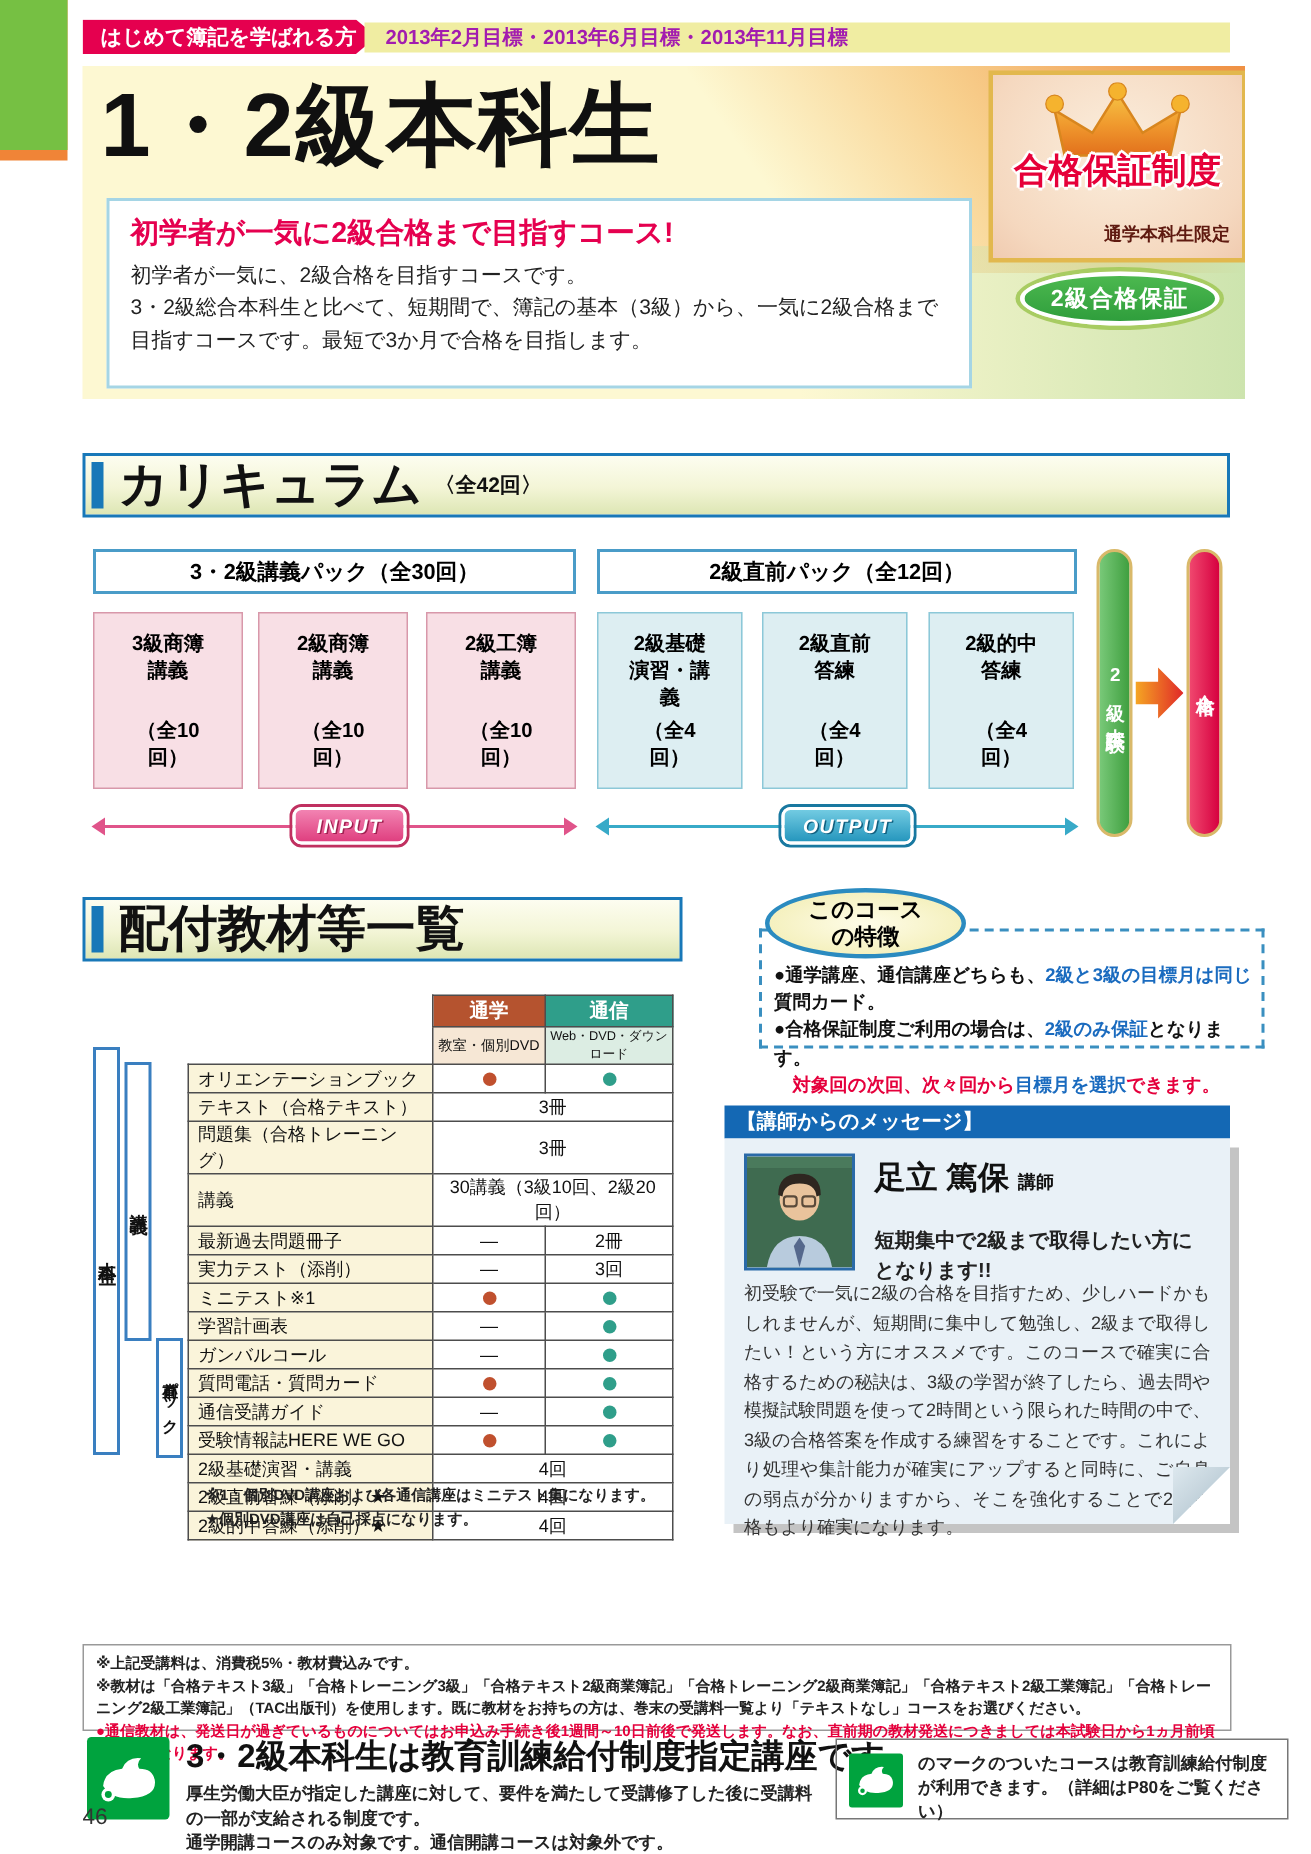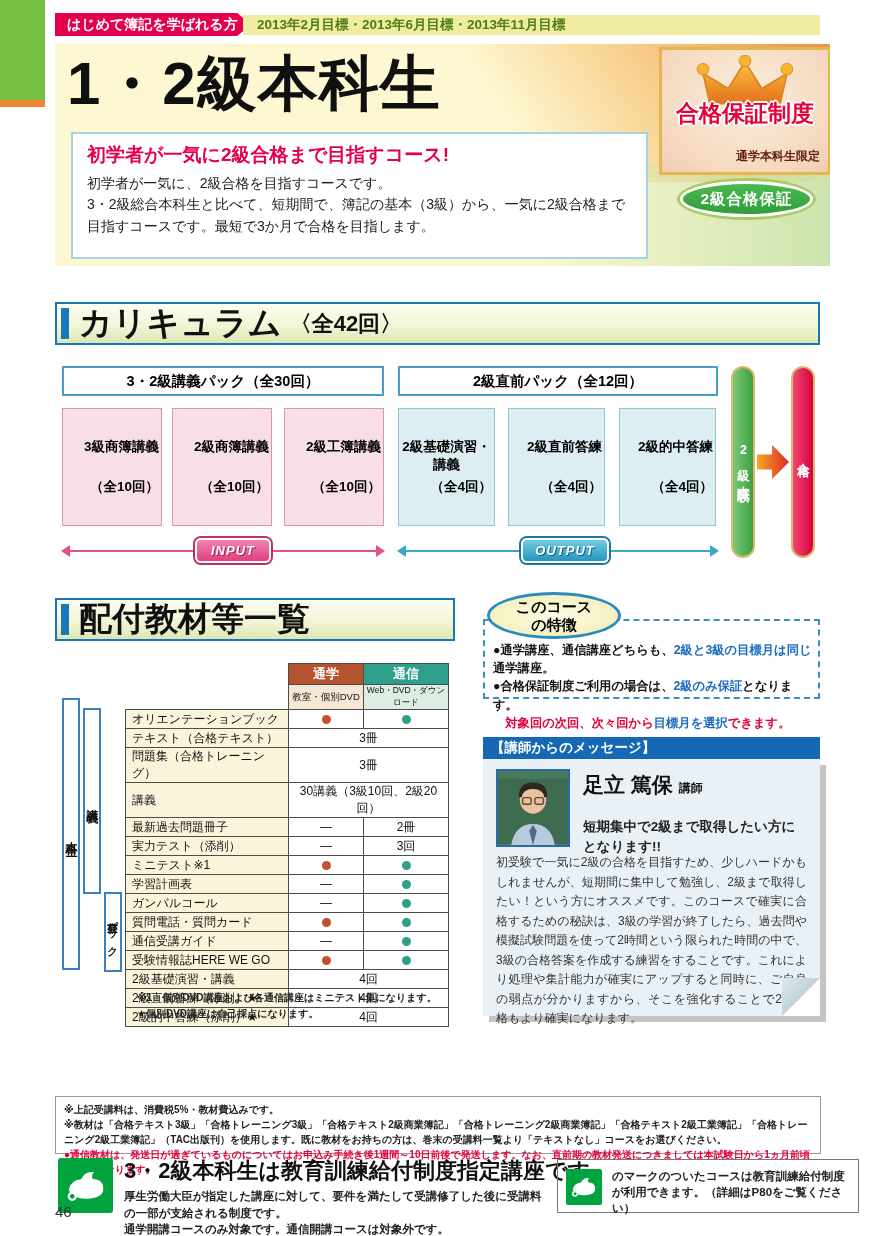--- a/index.html
+++ b/index.html
@@ -8,21 +8,21 @@
 
   
   .bar-orange { position:absolute; left:0; top:43; width:45px; height:107px; background:#f08437; }
   .bar-green  { position:absolute; left:0; top:150; width:45px; height:100px; background:#76c043; }
 
   
   .ribbon { position:absolute; left:55px; top:13px; width:196px; height:23px; background:#e5004f;
             clip-path:polygon(0 0,93% 0,100% 50%,93% 100%,0 100%);
             color:#fff; font-weight:bold; font-size:14px; line-height:23px; padding-left:12px; }
   .dates-bar { position:absolute; left:243px; top:15px; width:577px; height:20px; background:#f0eda2;
-               font-weight:bold; font-size:13.5px; line-height:20px; color:#4d7c0f; padding-left:14px; }
+               font-weight:bold; font-size:13.5px; line-height:20px; color:#a21caf; padding-left:14px; }
 
   
   .hero { position:absolute; left:55px; top:44px; width:775px; height:222px; background:#fdf8d2; overflow:hidden; }
   .hero-orange { position:absolute; right:0; top:0; width:48%; height:62%;
                  background:linear-gradient(235deg,#ef9043 0%,rgba(247,201,130,.85) 45%,rgba(253,248,210,0) 80%); }
   .hero-green { position:absolute; right:0; bottom:0; width:45%; height:46%;
                 background:linear-gradient(to left,#cde4ae 0%,rgba(205,228,174,0) 85%); }
   .hero-title { position:absolute; left:12px; top:0; font-size:60px; font-weight:900; color:#101010; letter-spacing:1px; }
   .desc-box { position:absolute; left:16px; top:88px; width:577px; height:127px; background:#fff;
               border:2px solid #a5d5e5; padding:8px 14px; }
@@ -38,32 +38,32 @@
                 background:linear-gradient(180deg,#4cb84f 0%,#2f9e3c 100%); border:3px solid #fff;
                 box-shadow:0 0 0 3px #a8cc62; display:flex; align-items:center; justify-content:center;
                 color:#fff; font-weight:bold; font-size:15.5px; letter-spacing:1px; }
 
   
   .section-header { position:absolute; left:55px; height:43px; border:2px solid #1878b8;
                     background:linear-gradient(180deg,#fdfdf0 0%,#f3f5d6 55%,#dde6b4 100%);
                     display:flex; align-items:center; padding-left:22px; }
   .section-header::before { content:""; position:absolute; left:4px; top:4px; bottom:4px; width:8px; background:#1878b8; }
   .sh-title { font-size:33px; font-weight:bold; color:#111; }
-  .sh-note { font-size:22px; font-weight:bold; color:#111; margin-left:8px; }
+  .sh-note { font-size:14px; font-weight:bold; color:#111; margin-left:8px; }
   .curriculum-header { top:302px; width:765px; }
   .materials-header  { top:598px; width:400px; }
 
   
   .diagram { position:absolute; left:55px; top:366px; width:765px; height:215px; }
   .pack-h { position:absolute; top:0; height:30px; border:2px solid #4a9cc8; background:#fff;
             display:flex; align-items:center; justify-content:center; font-size:14.5px; font-weight:bold; }
   .ph-in  { left:7px;   width:322px; }
   .ph-out { left:343px; width:320px; }
   .cbox { position:absolute; top:42px; height:118px; display:flex; flex-direction:column;
-          align-items:flex-end; justify-content:center; text-align:center; font-size:13.5px; font-weight:bold; padding:0 2px; }
+          align-items:flex-start; justify-content:center; text-align:center; font-size:13.5px; font-weight:bold; padding:0 20px; }
   .cbox .cnt { margin-top:22px; }
   .cbox.pink { background:#f8dfe5; border:1px solid #d898aa; width:100px; }
   .cbox.blue { background:#ddeef2; border:1px solid #8cc8d8; width:97px; }
   .pb0{left:7px}.pb1{left:117px}.pb2{left:229px}
   .bb0{left:343px}.bb1{left:453px}.bb2{left:564px}
   .bb0 .cnt { margin-top:4px; }
   .arrow-line { position:absolute; top:184px; height:2px; }
   .arrow-line::before,.arrow-line::after { content:""; position:absolute; top:-5px; width:0; height:0;
         border-top:6px solid transparent; border-bottom:6px solid transparent; }
   .al-in { left:8px; width:320px; background:#e0548a; }
@@ -99,21 +99,21 @@
   .mat-table .h-c { background:#2f9e8a; color:#fff; font-size:13px; width:85px; height:21px; text-align:center; }
   .mat-table .sh-t { background:#f6e7d5; font-size:9.5px; height:17px; text-align:center; }
   .mat-table .sh-c { background:#dcede3; font-size:8.5px; height:17px; text-align:center; }
   .mat-table .lbl { background:#faf4da; width:163px; text-align:left; padding:0 6px; }
   .mat-table .val { text-align:center; background:#fff; }
   .dot { display:inline-block; width:9px; height:9px; border-radius:50%; vertical-align:middle; }
   .dot-t { background:#c0502e; } .dot-c { background:#2f9e8a; }
   .footnotes { position:absolute; left:70px; top:392px; font-size:10px; line-height:1.55; font-weight:bold; color:#222;margin-left:12px; }
 
   
-  .features { position:absolute; left:483px; top:592px; width:338px; height:115px; }
+  .features { position:absolute; left:506px; top:592px; width:338px; height:115px; }
   .f-oval { position:absolute; left:4px; top:0; width:134px; height:47px; border-radius:50%;
             border:3px solid #2b8bc0; background:radial-gradient(#fefce8,#f1ecae); z-index:2;
             display:flex; flex-direction:column; align-items:center; justify-content:center;
             font-size:15px; font-weight:bold; line-height:1.2; }
   .f-box { position:absolute; left:0; top:27px; width:337px; height:80px; border:2px dashed #3a8fc0;
            background:#fff; padding:20px 6px 4px 8px; }
   .f-line { font-size:12.3px; font-weight:bold; line-height:1.48; }
   .fp-black{color:#111}.fp-blue{color:#1a6bbf}.fp-red{color:#e5003c}
 
   
@@ -346,21 +346,21 @@
         <div>★個別DVD講座は自己採点になります。</div>
       </div>
   </div>
 
   <div class="features">
     <div class="f-oval">
       <span>このコース</span>
       <span>の特徴</span>
     </div>
     <div class="f-box" id="feature-lines">
-        <div class="f-line"><span class="fp-black">●通学講座、通信講座どちらも、</span><span class="fp-blue">2級と3級の目標月は同じ</span><span class="fp-black">通学講座。</span></div>
+        <div class="f-line"><span class="fp-black">●通学講座、通信講座どちらも、</span><span class="fp-blue">2級と3級の目標月は同じ</span><span class="fp-black">質問カード。</span></div>
         <div class="f-line"><span class="fp-black">●合格保証制度ご利用の場合は、</span><span class="fp-blue">2級のみ保証</span><span class="fp-black">となります。</span></div>
         <div class="f-line"><span class="fp-red">　対象回の次回、次々回から</span><span class="fp-blue">目標月を選択</span><span class="fp-red">できます。</span></div>
       </div>
   </div>
 
   <div class="instructor">
     <div class="i-header">【講師からのメッセージ】</div>
     <div class="i-card">
       <svg class="i-photo" viewBox="0 0 74 78">
         <rect width="74" height="78" fill="#3f6b50"></rect>

